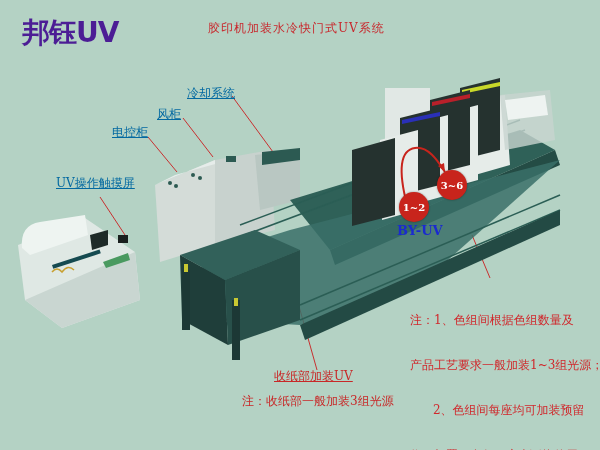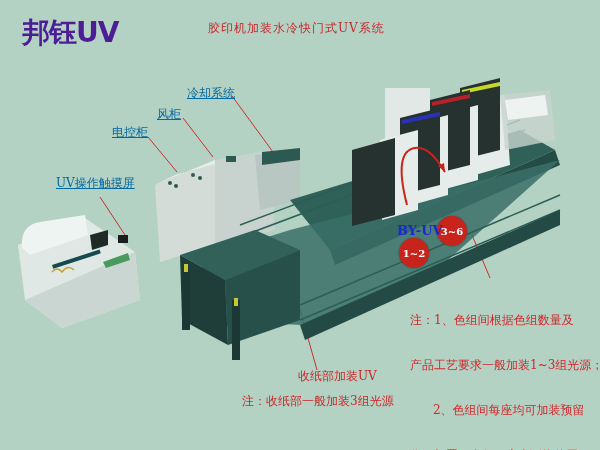--- a/index.html
+++ b/index.html
@@ -3,21 +3,21 @@
 <meta charset="utf-8">
 <style>
   html, body { margin:0; padding:0; }
   body { width:600px; height:450px; background:#b4d2c4; position:relative; overflow:hidden; font-family:"DejaVu Serif", serif; }
   .abs { position:absolute; }
   .brand { left:22px; top:14px; font-family:"DejaVu Sans", sans-serif; font-size:28px; font-weight:bold; color:#4c1d95; letter-spacing:-1px; }
   .title { left:208px; top:20px; font-size:12px; color:#c8282d; letter-spacing:1px; }
   .label { font-size:12px; color:#0369a1; text-decoration:underline; white-space:nowrap; }
   .note { font-size:12px; color:#d0282c; line-height:15px; white-space:pre; }
   .bottom-label { font-size:12px; color:#c82828; white-space:nowrap; }
-  .badge { width:30px; height:30px; border-radius:50%; background:#c8241c; color:#fff; font-size:10px; font-weight:bold; display:flex; align-items:center; justify-content:center; box-shadow:0 0 2px rgba(0,0,0,.4);margin-top:46px; }
+  .badge { width:30px; height:30px; border-radius:50%; background:#c8241c; color:#fff; font-size:10px; font-weight:bold; display:flex; align-items:center; justify-content:center; box-shadow:0 0 2px rgba(0,0,0,.4); }
   .byuv { left:397px; top:223px; font-size:13px; font-weight:bold; color:#1a2ad0;text-align:center; }
   svg.scene { position:absolute; left:0; top:0; }
 </style>
 </head>
 <body>
 
 <svg class="scene" width="600" height="450" viewBox="0 0 600 450">
 
   <g stroke="#c83030" stroke-width="1" fill="none">
     <line x1="232" y1="96" x2="273" y2="152"></line>
@@ -113,14 +113,14 @@
 
 <div class="abs note" style="left:410px; top:283px;">
   <div>注：1、色组间根据色组数量及</div>
   <div>产品工艺要求一般加装1~3组光源；</div>
   <div>      2、色组间每座均可加装预留</div>
   <div>位，灯罩可在任一座上互换使用；</div>
   
   
 </div>
 
-<div class="abs bottom-label" style="left:298px; top:368px;">收纸部加装UV</div>
+<div class="abs bottom-label" style="left:274px; top:368px;text-decoration:underline;">收纸部加装UV</div>
 <div class="abs bottom-label" style="left:242px; top:393px;">注：收纸部一般加装3组光源</div>
 
 </body></html>

